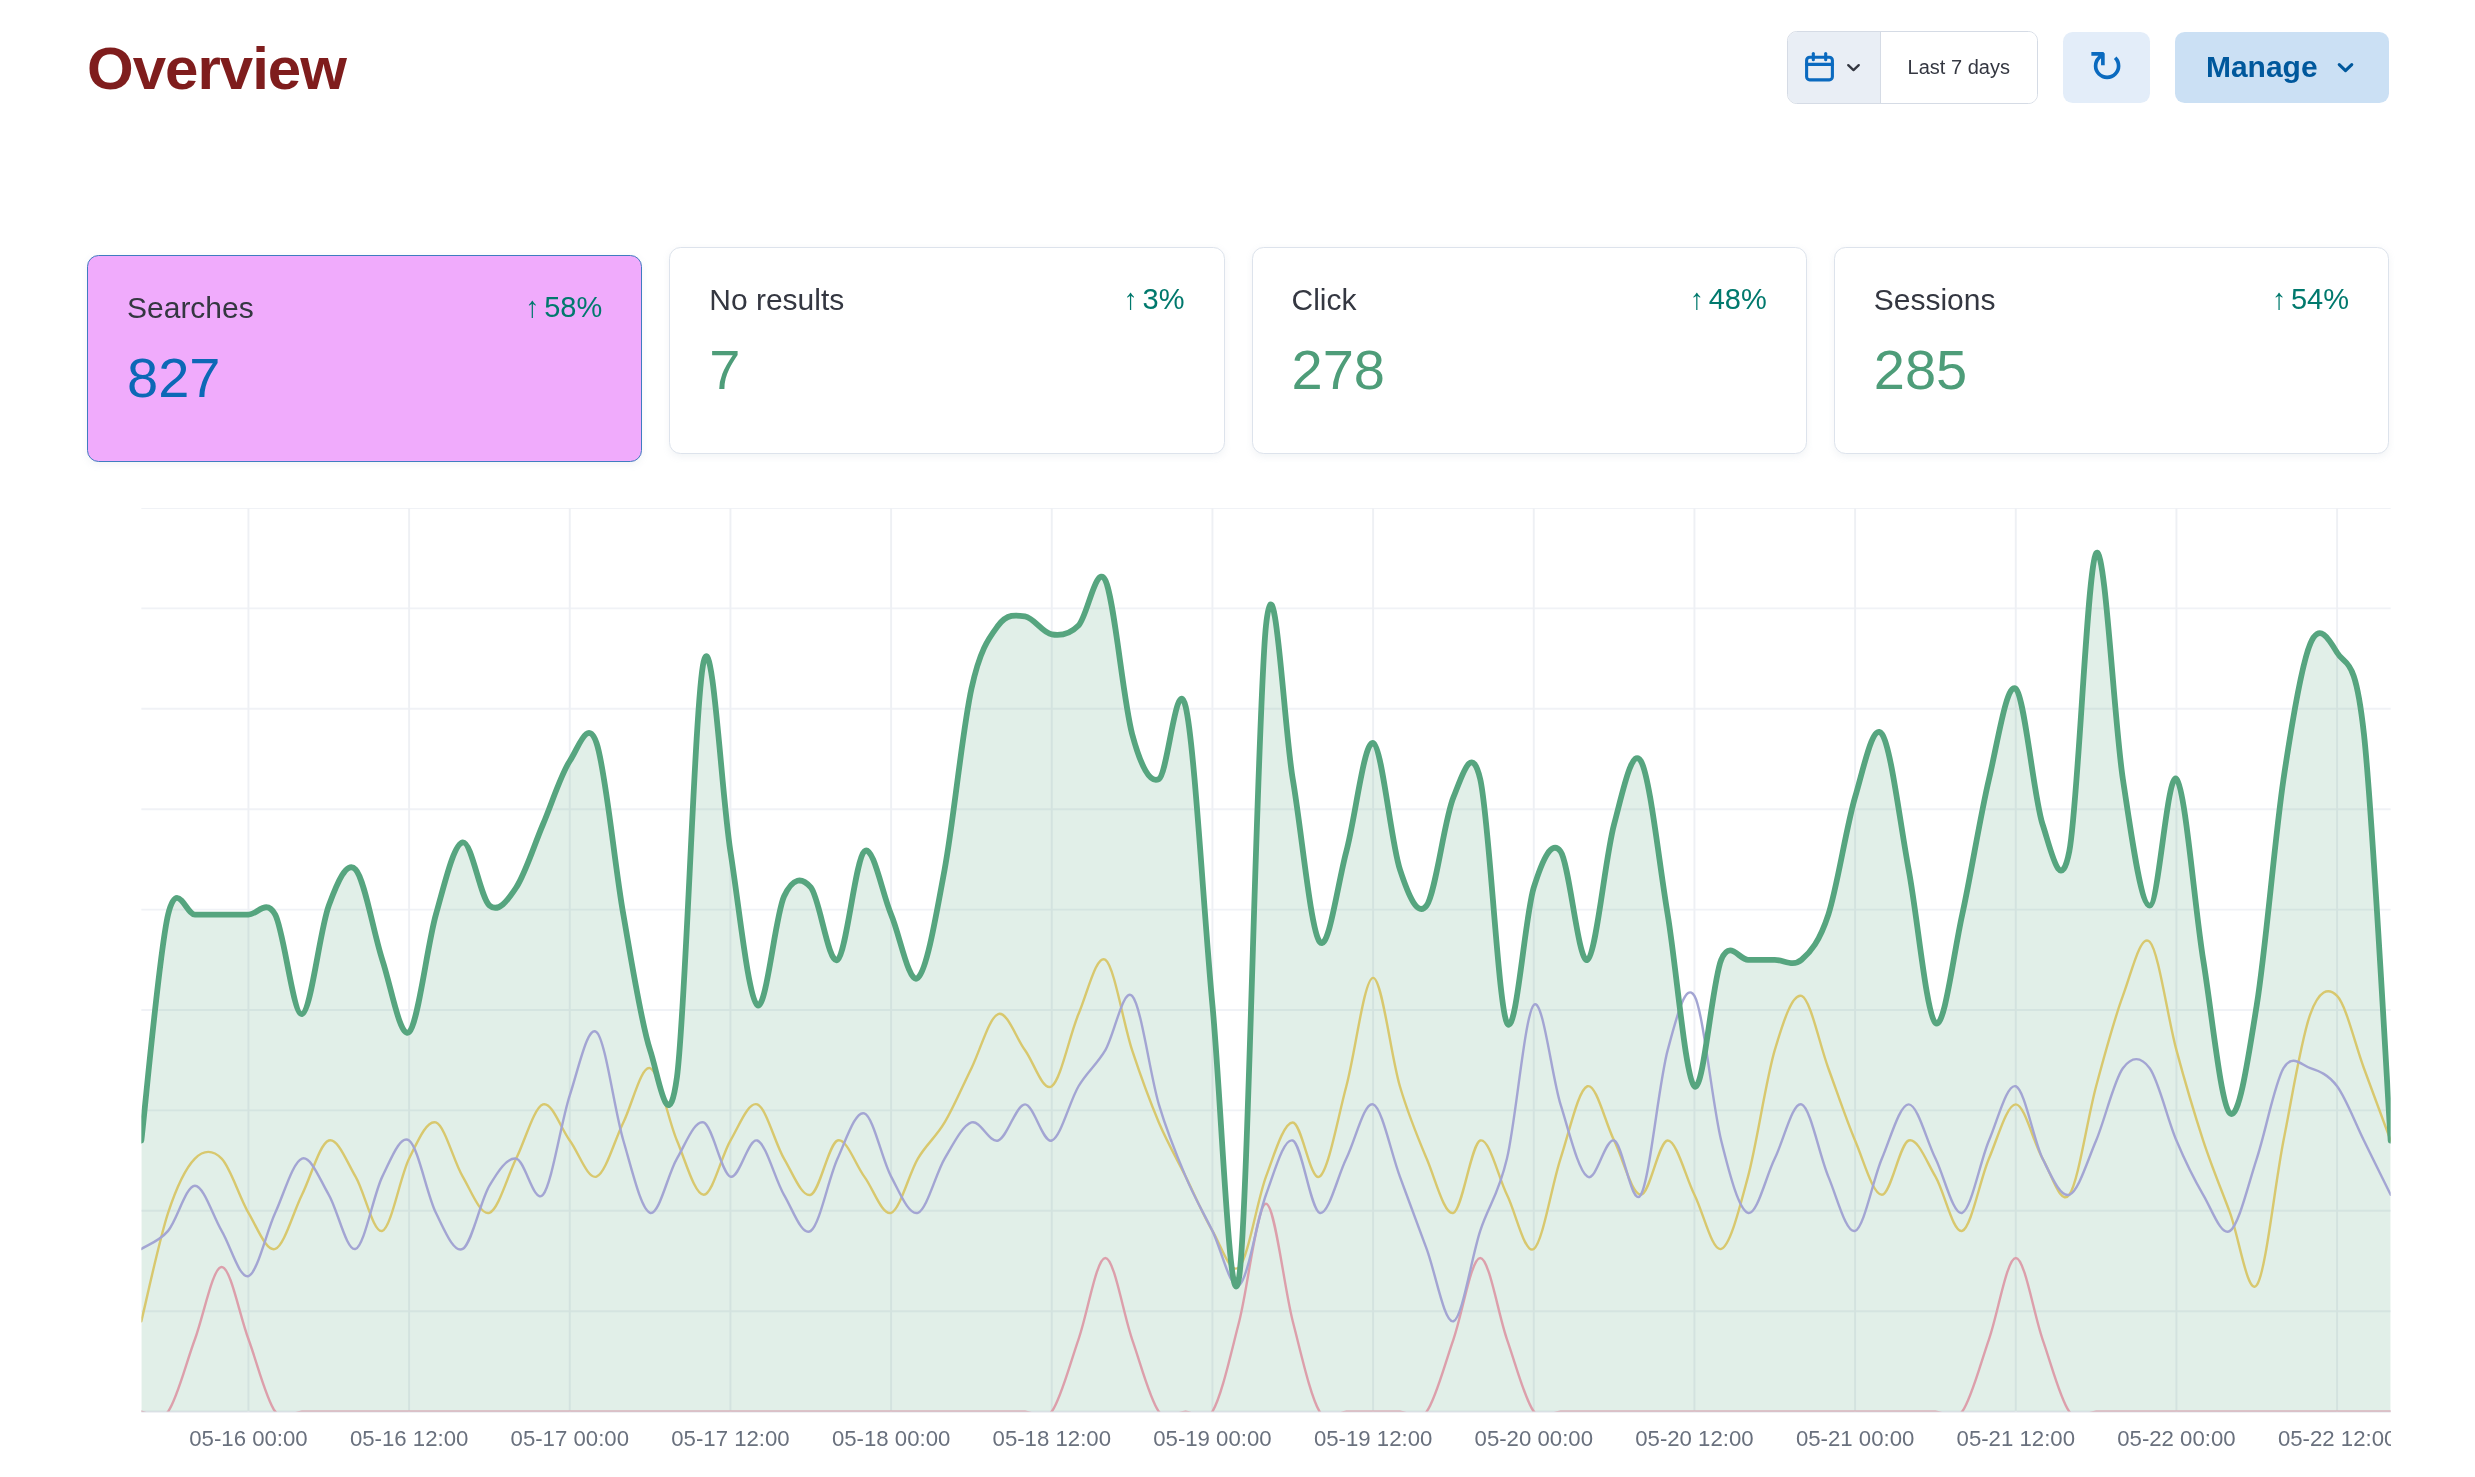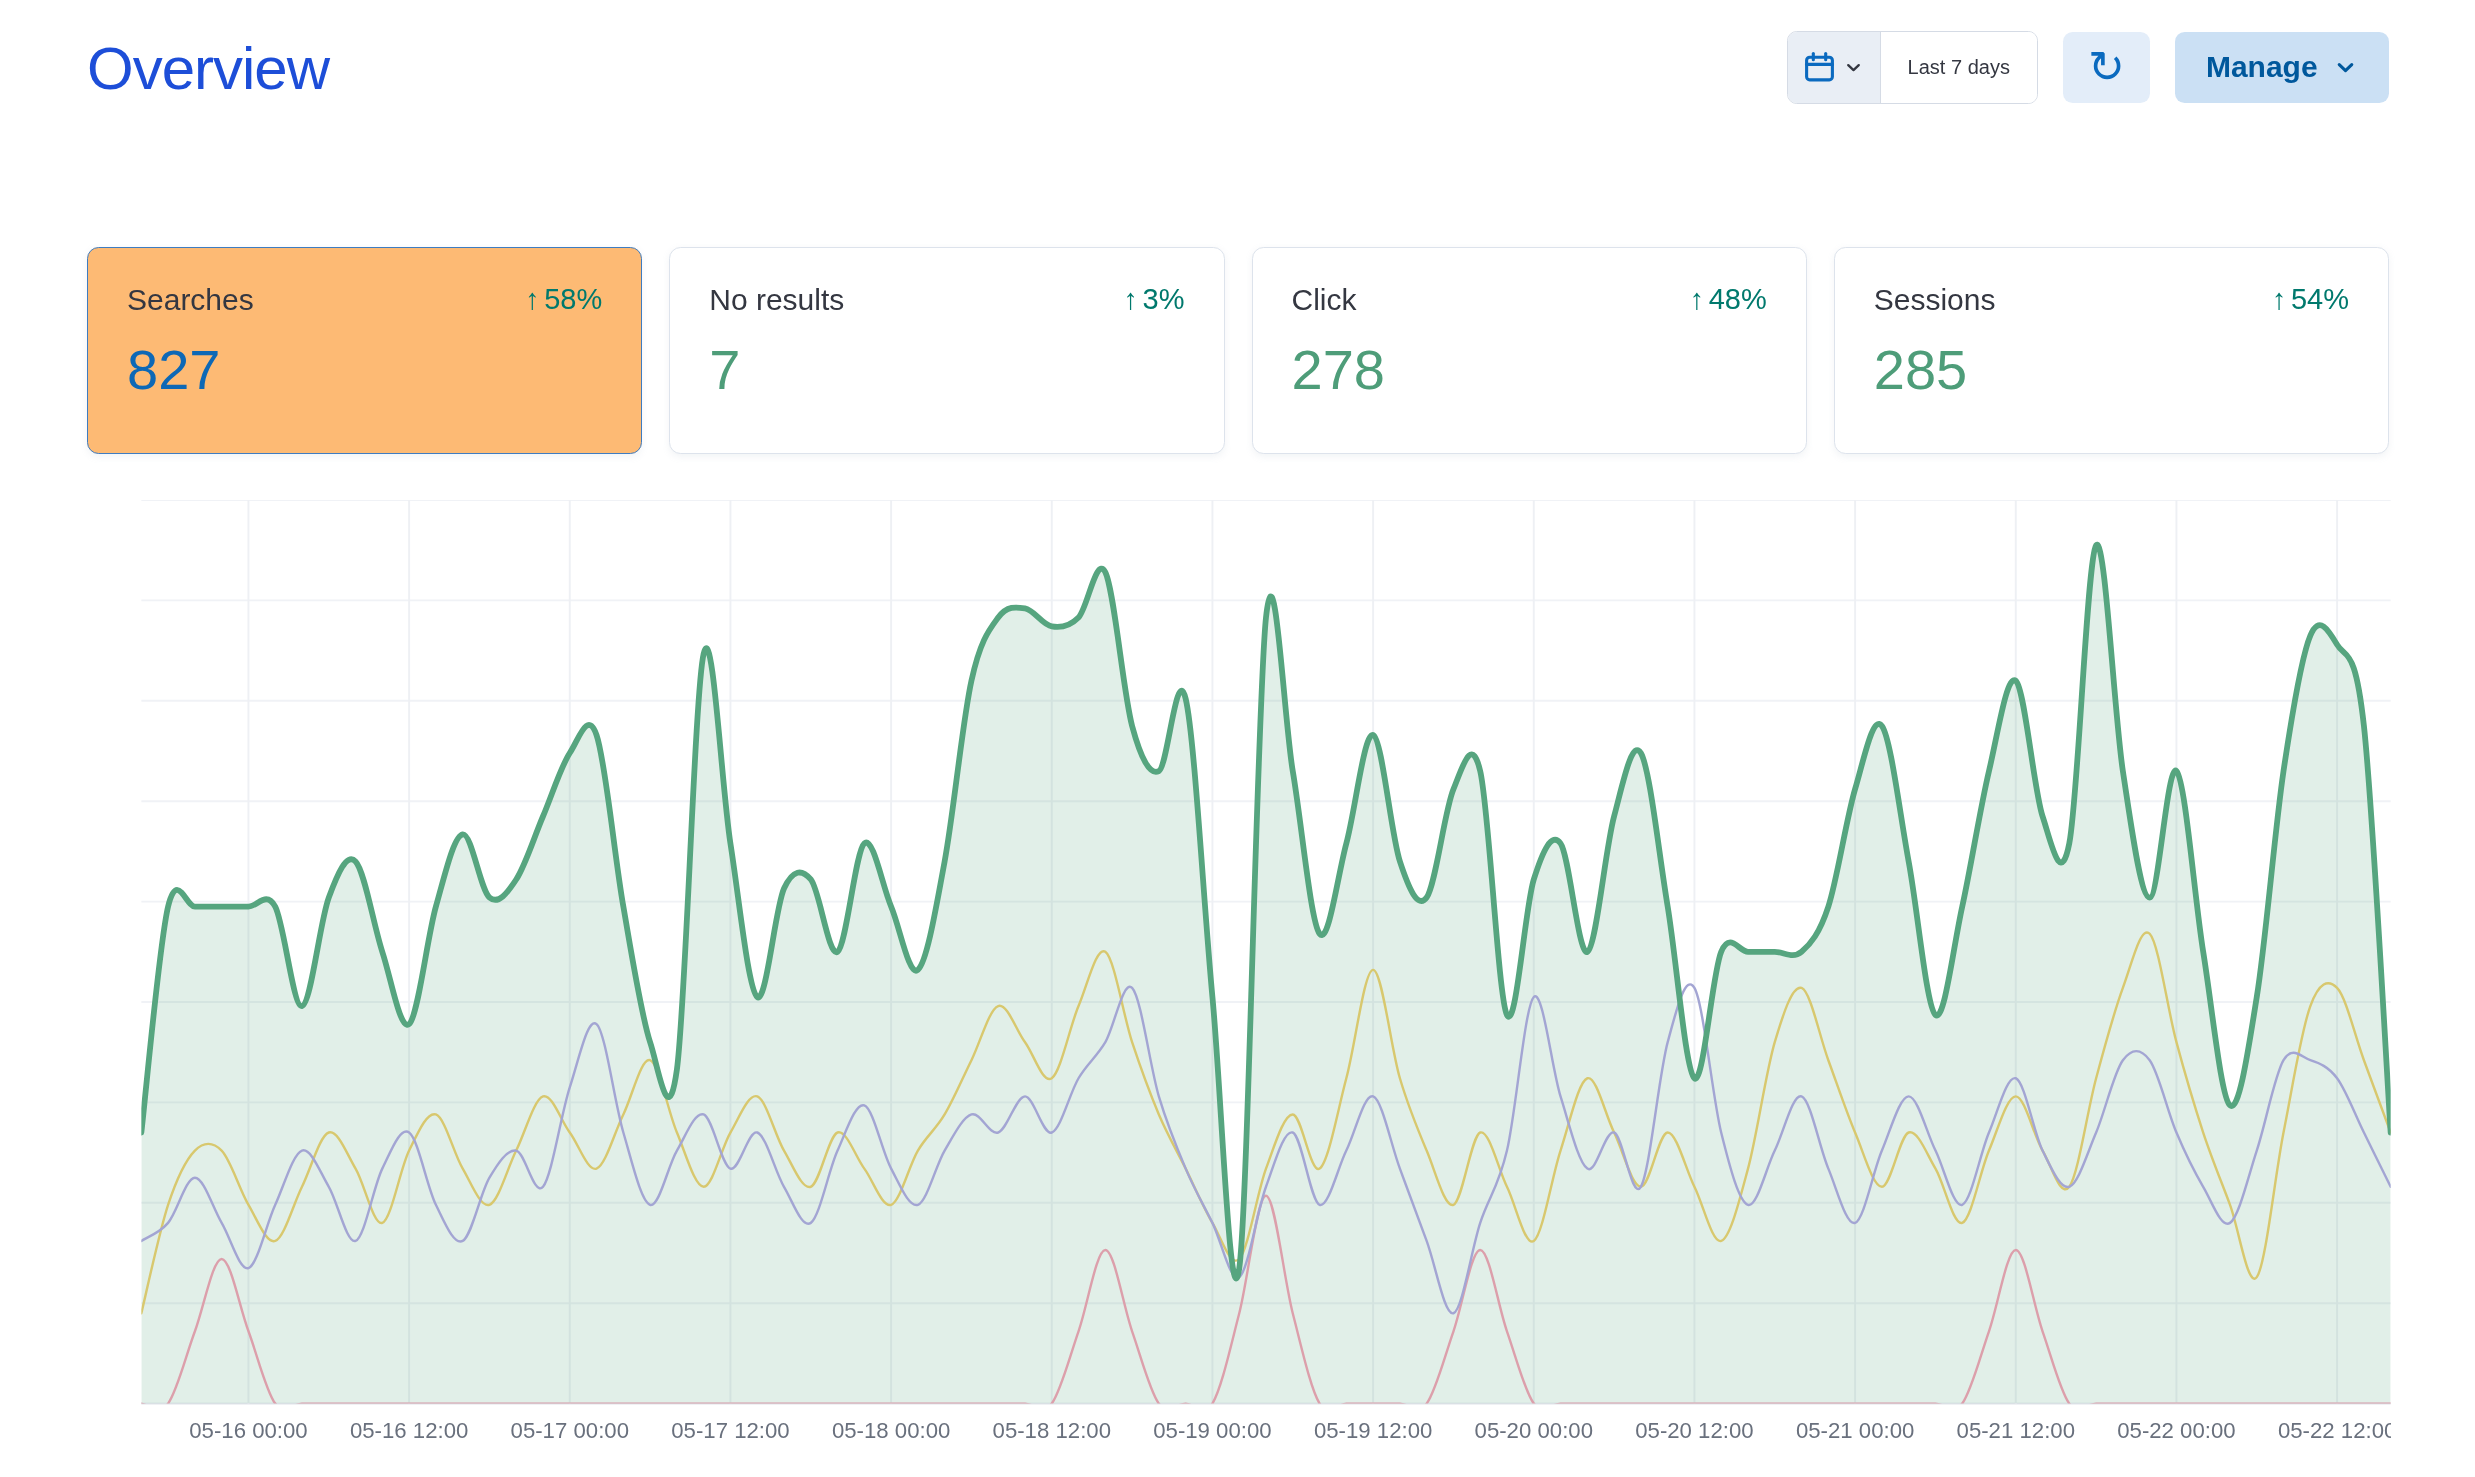--- a/index.html
+++ b/index.html
@@ -6,22 +6,22 @@
   body{
     width:2476px;height:1477px;overflow:hidden;
     font-family:"Liberation Sans","DejaVu Sans",sans-serif;
     color:#343741;
   }
   .page{padding:21px 87px 0 87px;box-sizing:border-box;}
 
   
   .topbar{display:flex;justify-content:space-between;align-items:center;}
   .page-title{
-    font-size:60px;font-weight:400;letter-spacing:-1px;
-    color:#1d4ed8;margin:13.5px 0 0 0;line-height:1.1;
+    font-size:60px;font-weight:700;letter-spacing:-1px;
+    color:#7f1d1d;margin:13.5px 0 0 0;line-height:1.1;
   }
   .controls{display:flex;align-items:center;gap:25px;margin-top:9.7px;}
 
   .date-picker{display:flex;align-items:stretch;height:71px;border:1.9px solid #d5dbe5;
     border-radius:9.7px;overflow:hidden;background:#fff;}
   .dp-left{display:flex;align-items:center;gap:6.8px;padding:0 15.4px;background:#e9eef5;
     border:none;border-right:1.9px solid #d5dbe5;cursor:pointer;}
   .dp-right{display:flex;align-items:center;padding:0 27px;background:#fff;border:none;
     font-size:20px;color:#343741;cursor:pointer;font-family:inherit;}
 
@@ -31,21 +31,21 @@
 
   .manage-btn{height:71px;padding:0 31px;border:none;border-radius:9.7px;background:#cbe0f4;
     color:#00589c;font-size:30px;font-weight:700;display:flex;align-items:center;gap:15.4px;
     cursor:pointer;font-family:inherit;justify-content:center;}
 
   
   .stats-row{display:flex;gap:27px;margin-top:143px;}
   .stat-card{flex:1;height:207px;box-sizing:border-box;background:#fff;
     border:1.9px solid #dde3ec;border-radius:11.6px;padding:35px 39px;
     box-shadow:0 2.9px 7.7px rgba(152,162,179,0.12);cursor:pointer;}
-  .stat-card.selected{background:#fdba74;border-color:#3f7cc0;}
+  .stat-card.selected{background:#f0abfc;border-color:#3f7cc0;margin-top:8px;}
   .stat-top{display:flex;justify-content:space-between;align-items:center;
     font-size:30px;color:#343741;}
   .stat-trend{display:flex;align-items:center;gap:4.8px;font-size:29px;}
   .stat-trend .arrow{font-size:29px;}
   .stat-value{margin-top:25px;font-size:56px;font-weight:400;line-height:1;}
 
   
   .chart-wrap{margin:46px 0 0 54px;}
   .chart-wrap svg{display:block;}
   .chart-wrap text{font-family:"Liberation Sans","DejaVu Sans",sans-serif;}

